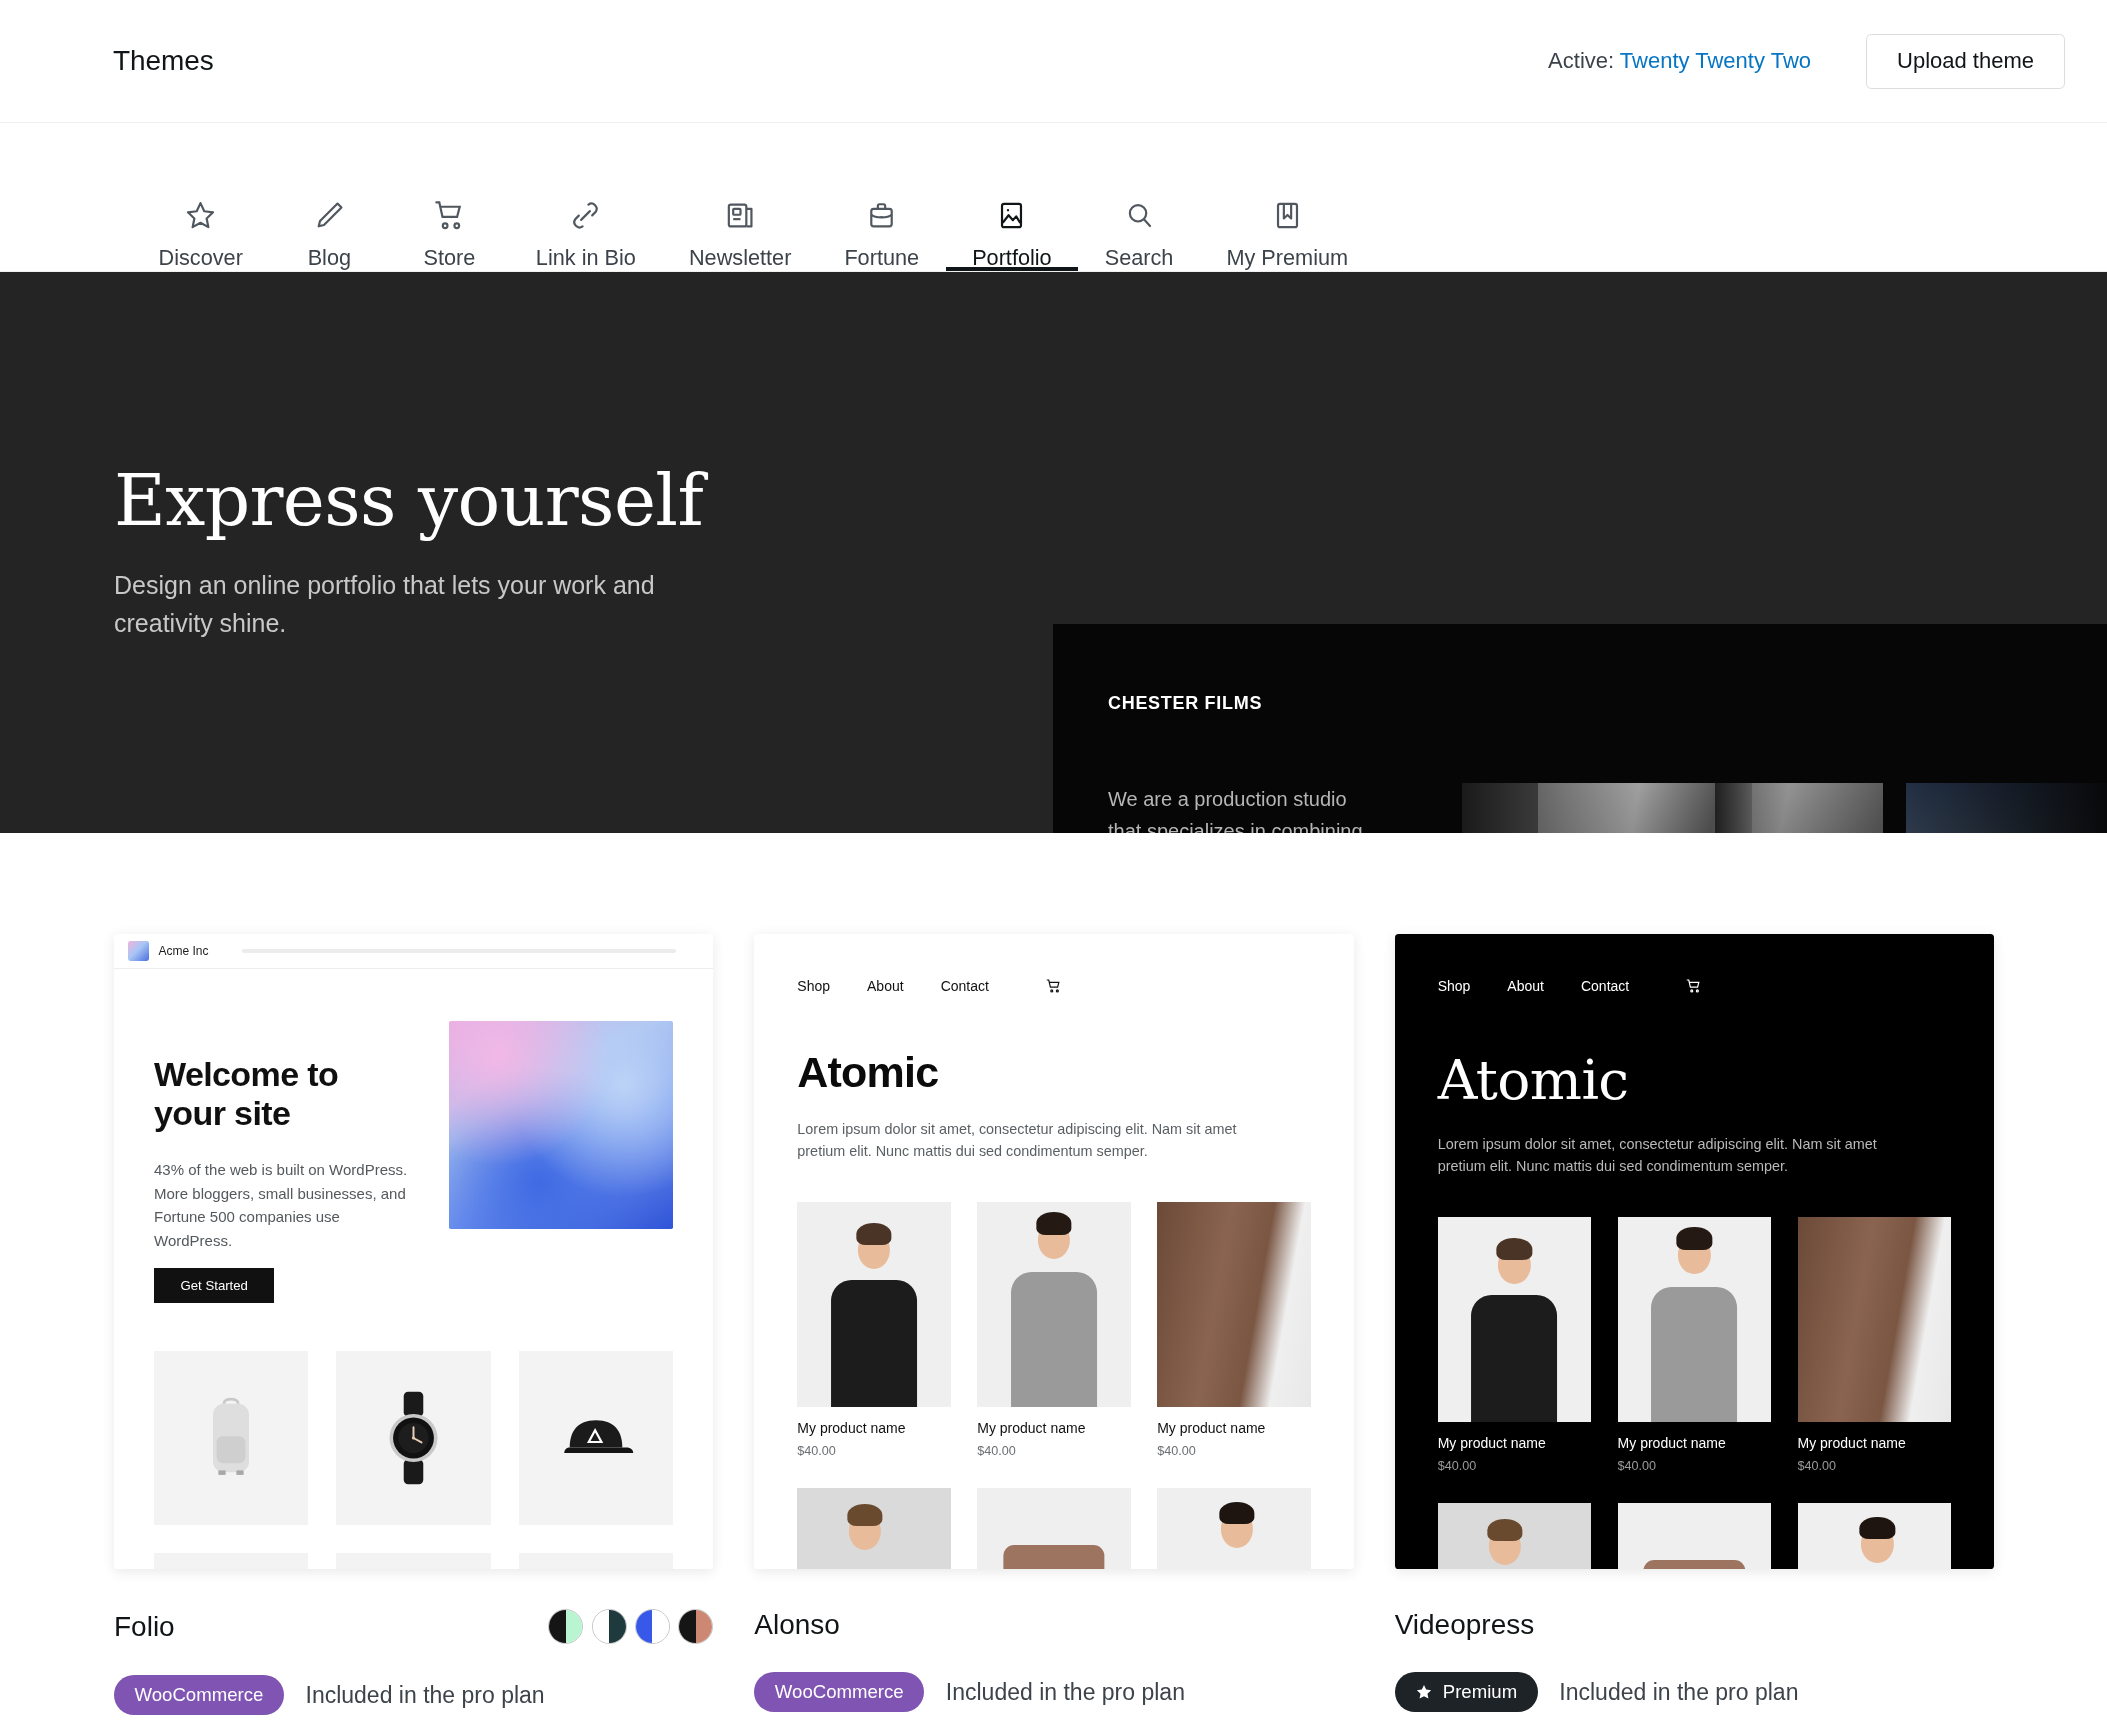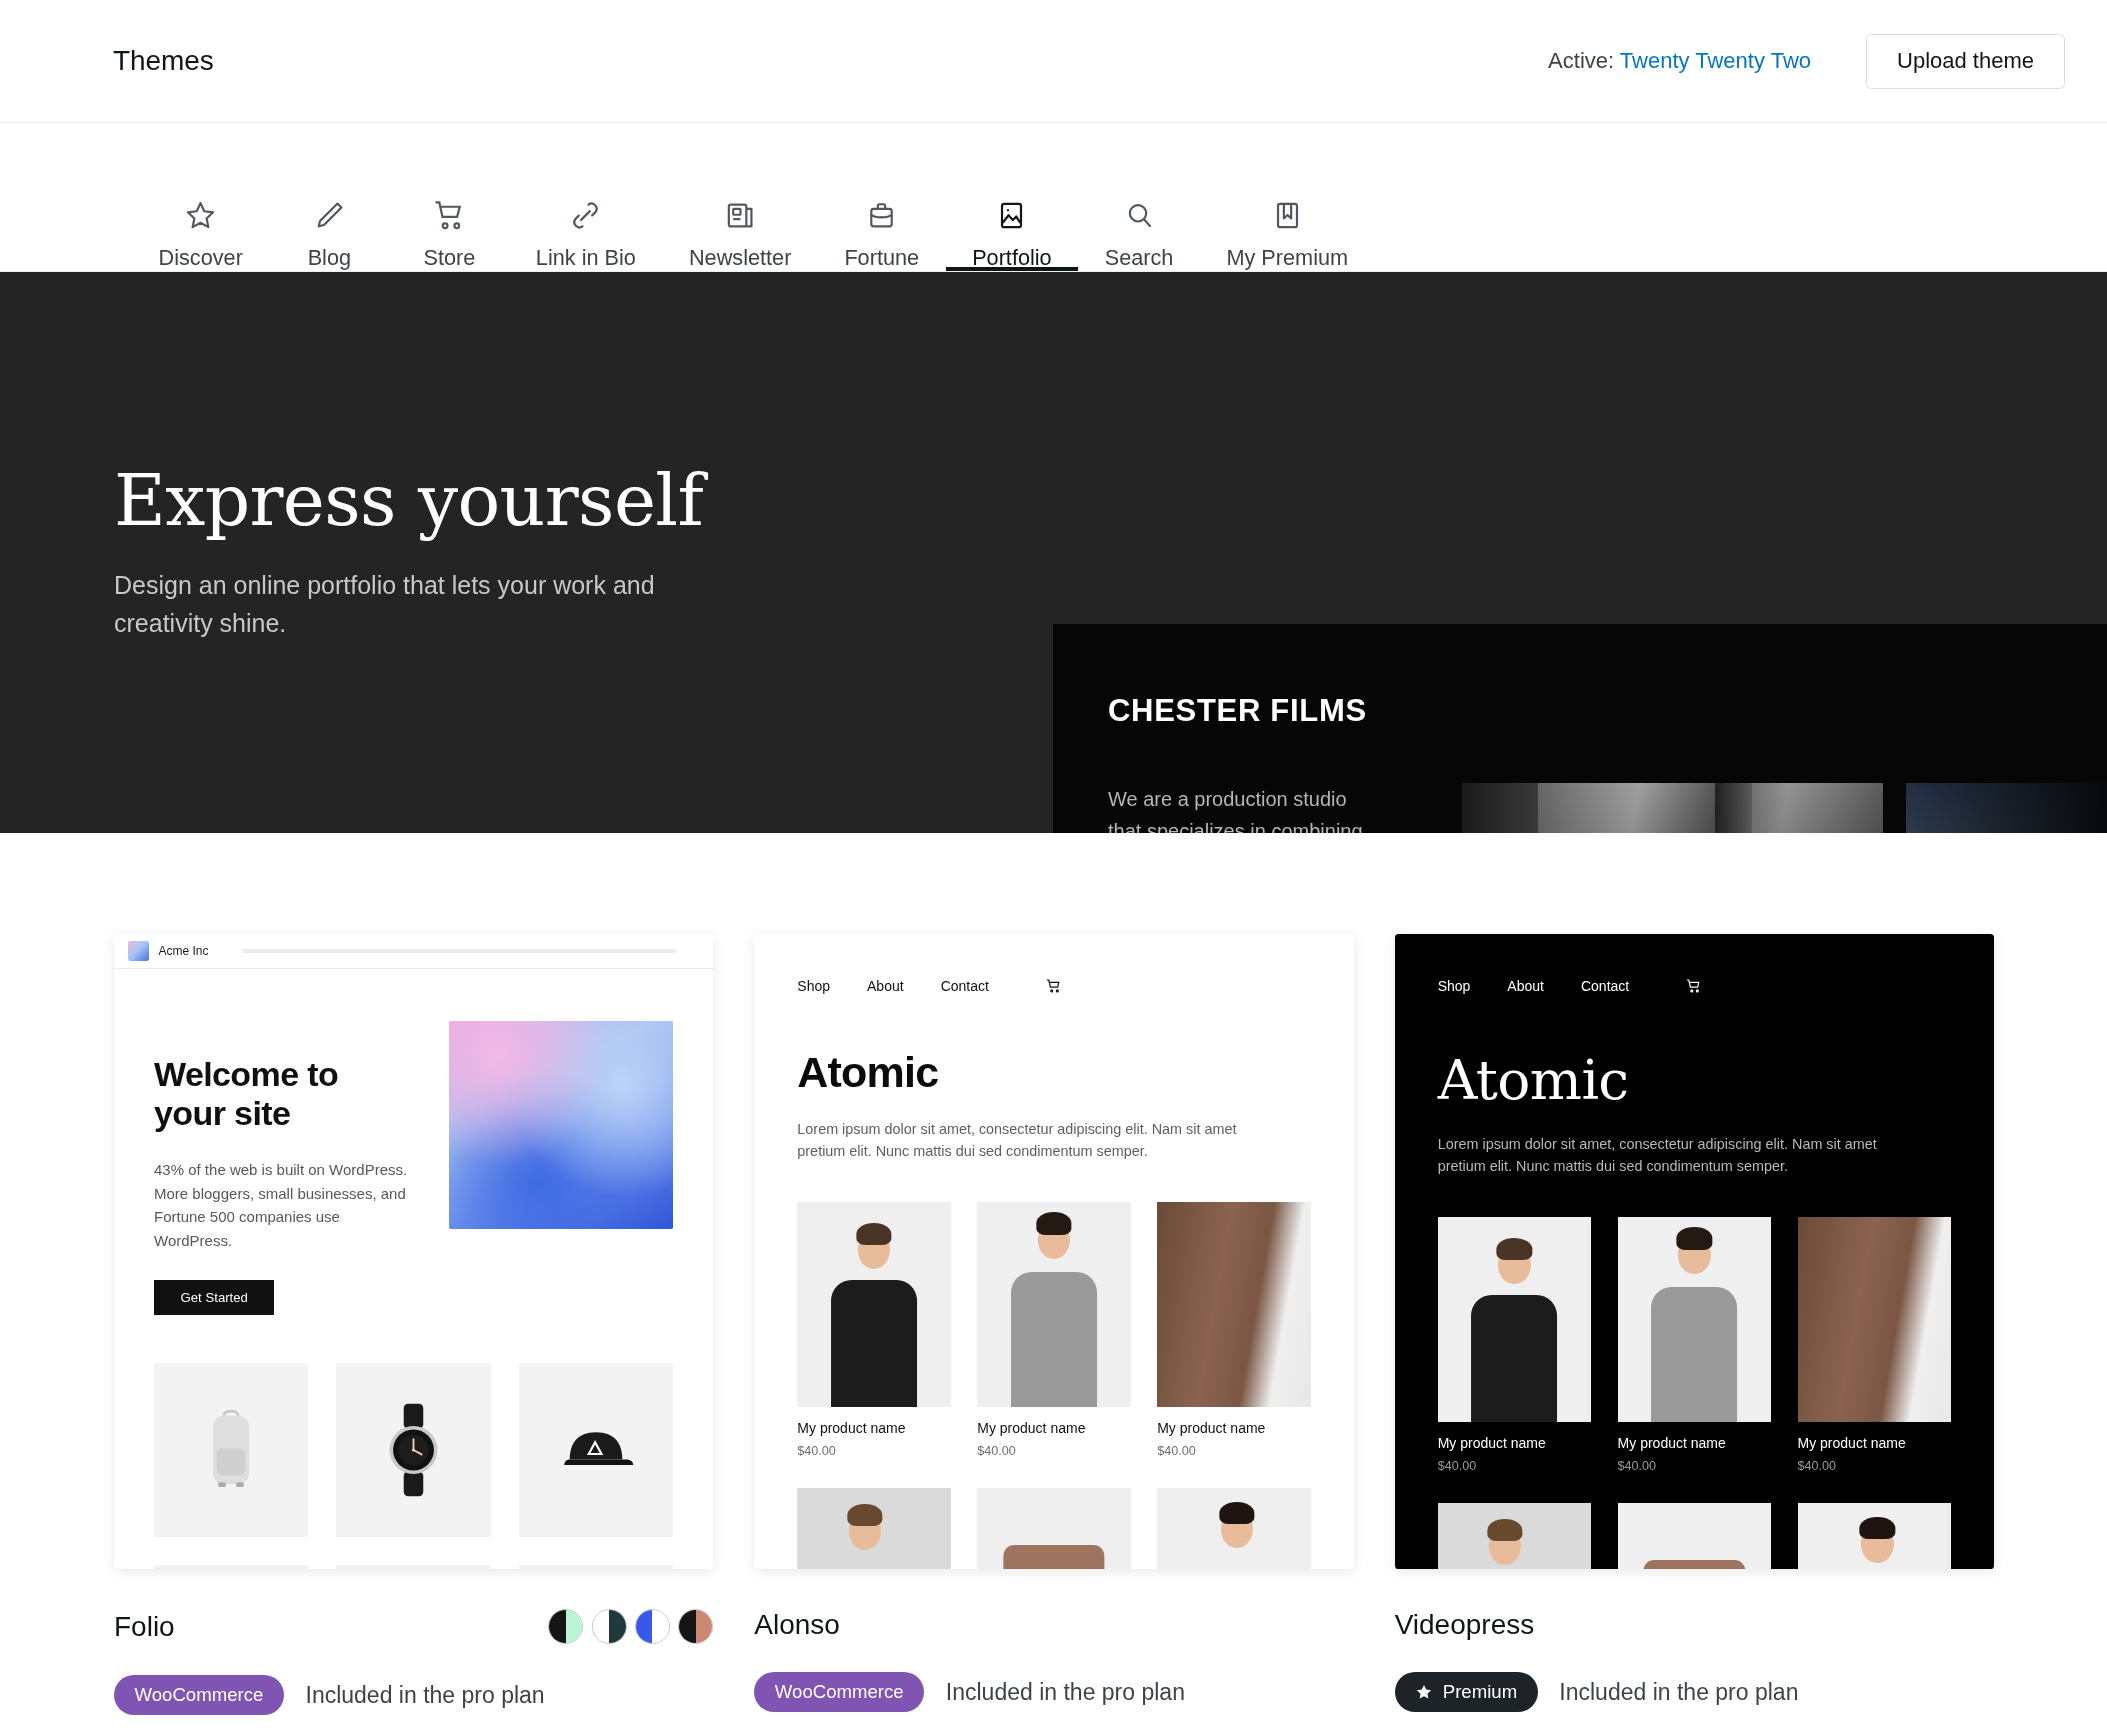--- a/index.html
+++ b/index.html
@@ -59,21 +59,21 @@
   }
   .hero-sub{
     margin-top:26.5px; font-size:25px; line-height:1.52; color:#c8c8c8; max-width:620px;
   }
   .hero-preview{
     position:absolute; left:1053px; top:352px; right:0; bottom:0;
     background:#060606; overflow:hidden;
   }
   .cf-title{
     position:absolute; left:55px; top:69px;
-    font-size:31px; font-weight:700; letter-spacing:0.7px; color:#fff;
+    font-size:18px; font-weight:700; letter-spacing:0.7px; color:#fff;
   }
   .cf-body{
     position:absolute; left:55px; top:159px; width:265px;
     font-size:20px; line-height:1.62; color:#b6b6b6;
   }
   .cf-videos{ position:absolute; left:409px; top:159px; display:flex; gap:23px;}
   .vid{ width:421px; }
   .vid-thumb{ height:265px; position:relative; overflow:hidden;}
   .vid-thumb.one{
     background:
@@ -119,21 +119,21 @@
   }
   .folio-brand{ font-size:12px; color:#1d1d1d;}
   .folio-rule{ flex:1; height:3.6px; background:#ececec; margin-left:24px; margin-right:23px; border-radius:1.8px;}
   .folio-body{ padding:52px 40px 0 40px; display:flex; gap:36px;}
   .folio-left{ width:259px; padding-top:34px;}
   .folio-h{
     font-size:34px; font-weight:700; line-height:1.16; letter-spacing:-0.6px; color:#101010;
   }
   .folio-p{ margin-top:24px; font-size:15px; line-height:1.58; color:#54595d;}
   .folio-cta{
-    margin-top:27px; display:inline-flex; align-items:center; justify-content:center;
+    margin-top:15px; display:inline-flex; align-items:center; justify-content:center;
     background:#111; color:#fff; font-size:13.2px; height:35px; padding:0 26.5px;
   }
   .folio-art{
     flex:1; height:208px; border-radius:1.8px;
     background:
       radial-gradient(circle at 22% 16%, #f2b8e6 0%, rgba(242,184,230,0) 45%),
       radial-gradient(circle at 78% 30%, #bcd3f7 0%, rgba(188,211,247,0) 50%),
       radial-gradient(circle at 40% 78%, #3f6ae3 0%, rgba(63,106,227,0) 55%),
       linear-gradient(150deg,#e6a9e0 0%,#a9c1ef 35%,#6f93ee 62%,#2f54d8 100%);
   }

